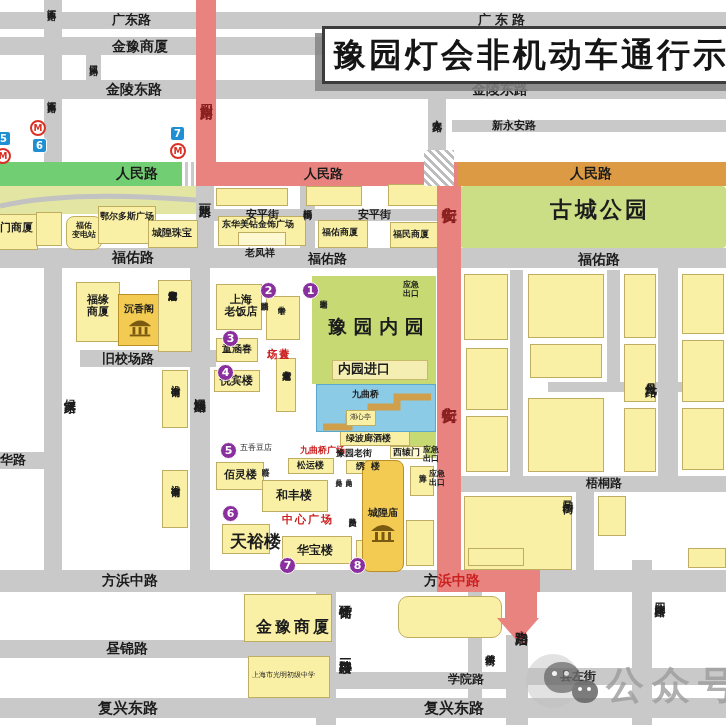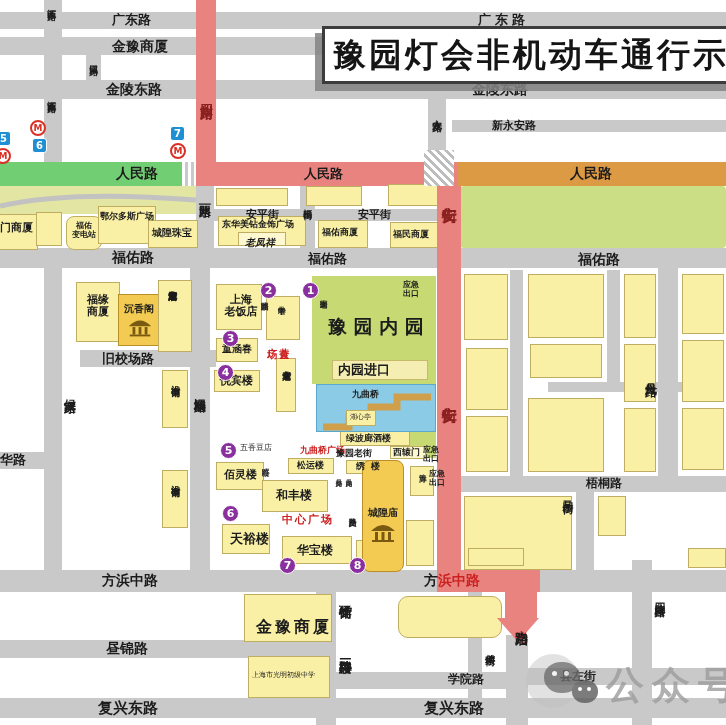--- a/index.html
+++ b/index.html
@@ -55,26 +55,27 @@
 <body>
 
 <div id="map">
 
   <div class="area" style="left:0;top:186px;width:196px;height:28px;background:#e3e6a2;">
     <svg width="196" height="28">
         <path d="M0 20 Q70 4 196 14" stroke="#c2c2c2" stroke-width="5" fill="none"></path>
       </svg>
   </div>
   <div class="area" style="left:460px;top:186px;width:266px;height:62px;background:#cbdd85;border-radius:4px;"></div>
+  <div class="lbl" style="left:550px;top:198px;font-size:22px;letter-spacing:3px;">古城公园</div>
 
   <div class="area" style="left:312px;top:276px;width:124px;height:108px;background:#c6d972;"></div>
   <div class="area" style="left:410px;top:432px;width:26px;height:26px;background:#c6d972;"></div>
   <div class="lbl" style="left:328px;top:316px;font-size:19px;">豫 园 内 园</div>
   <div class="bldg" style="left:332px;top:360px;width:96px;height:20px;background:#f4eeb2;border-color:#c9ba6a;"></div>
-  <div class="lbl" style="left:338px;top:363px;font-size:13px;">内园进口</div>
+  <div class="lbl" style="left:338px;top:363px;font-size:13px;font-family:Liberation Mono, monospace;">内园进口</div>
 
   <div class="area z2" style="left:316px;top:384px;width:120px;height:48px;background:#8ccbe6;border:1px solid #5aa8cc;box-sizing:border-box;">
     <svg width="118" height="46">
         <path d="M6 42 L32 42 L32 32 L54 32 L54 22 L80 22 L80 12 L114 12" stroke="#cf9f4c" stroke-width="7" fill="none"></path>
       </svg>
   </div>
   <div class="lbl z3" style="left:352px;top:390px;font-size:9px;">九曲桥</div>
   <div class="bldg z3" style="left:346px;top:410px;width:30px;height:16px;"></div>
   <div class="lbl z3" style="left:350px;top:414px;font-size:7px;font-weight:normal;">湖心亭</div>
 
@@ -181,21 +182,21 @@
   <div class="lbl z3" style="left:100px;top:212px;font-size:9px;">鄂尔多斯广场</div>
   <div class="bldg" style="left:148px;top:220px;width:50px;height:28px;"></div>
   <div class="lbl z3" style="left:152px;top:228px;font-size:10px;">城隍珠宝</div>
 
   <div class="bldg" style="left:216px;top:188px;width:72px;height:18px;"></div>
   <div class="bldg" style="left:306px;top:186px;width:56px;height:20px;"></div>
   <div class="bldg" style="left:388px;top:184px;width:50px;height:22px;"></div>
   <div class="bldg" style="left:218px;top:216px;width:88px;height:30px;"></div>
   <div class="lbl z3" style="left:222px;top:220px;font-size:9px;text-align:center;">东华美钻金饰广场</div>
   <div class="bldg" style="left:238px;top:232px;width:48px;height:14px;background:#fdf8d0;"></div>
-  <div class="lbl z3" style="left:245px;top:238px;font-size:10px;font-style:italic;">老凤祥</div>
+  <div class="lbl z3" style="left:245px;top:248px;font-size:10px;">老凤祥</div>
   <div class="bldg" style="left:318px;top:220px;width:50px;height:28px;"></div>
   <div class="lbl z3" style="left:322px;top:228px;font-size:9px;">福佑商厦</div>
   <div class="bldg" style="left:390px;top:222px;width:48px;height:26px;"></div>
   <div class="lbl z3" style="left:393px;top:230px;font-size:9px;">福民商厦</div>
 
   <div class="bldg" style="left:76px;top:282px;width:44px;height:60px;"></div>
   <div class="lbl pre z3" style="left:86px;top:294px;width:24px;font-size:11px;">福缘
 商厦</div>
   <div class="bldg gold" style="left:118px;top:294px;width:44px;height:52px;"></div>
   <div class="lbl z3" style="left:124px;top:304px;font-size:10px;">沉香阁</div>
@@ -232,21 +233,21 @@
   <div class="bldg" style="left:216px;top:462px;width:48px;height:28px;"></div>
   <div class="lbl z3" style="left:224px;top:469px;font-size:11px;">佰灵楼</div>
   <div class="lbl v z3" style="left:260px;top:462px;font-size:8px;font-weight:normal;letter-spacing:0;">凝晖路</div>
   <div class="bldg" style="left:288px;top:458px;width:46px;height:16px;"></div>
   <div class="lbl z3" style="left:297px;top:461px;font-size:9px;">松运楼</div>
   <div class="bldg" style="left:262px;top:480px;width:66px;height:32px;"></div>
   <div class="lbl z3" style="left:276px;top:489px;font-size:12px;">和丰楼</div>
   <div class="lbl red z3" style="left:300px;top:446px;font-size:9px;">九曲桥广场</div>
   <div class="lbl red z3" style="left:282px;top:514px;font-size:11px;letter-spacing:2px;">中心广场</div>
   <div class="bldg" style="left:222px;top:524px;width:48px;height:30px;"></div>
-  <div class="lbl z3" style="left:230px;top:532px;font-size:13px;">天裕楼</div>
+  <div class="lbl z3" style="left:230px;top:532px;font-size:17px;">天裕楼</div>
   <div class="bldg" style="left:282px;top:536px;width:70px;height:28px;"></div>
   <div class="lbl z3" style="left:297px;top:544px;font-size:12px;">华宝楼</div>
   <div class="lbl v z3" style="left:334px;top:474px;font-size:7px;font-weight:normal;letter-spacing:0;">外文昌路</div>
   <div class="lbl v z3" style="left:344px;top:474px;font-size:7px;font-weight:normal;letter-spacing:0;">内文昌路</div>
   <div class="lbl v z3" style="left:347px;top:512px;font-size:8px;letter-spacing:0;">文昌路</div>
   <div class="bldg" style="left:356px;top:540px;width:28px;height:26px;"></div>
   <div class="bldg" style="left:406px;top:520px;width:28px;height:46px;"></div>
 
   <div class="bldg" style="left:340px;top:430px;width:70px;height:16px;"></div>
   <div class="lbl z3" style="left:346px;top:434px;font-size:9px;">绿波廊酒楼</div>

